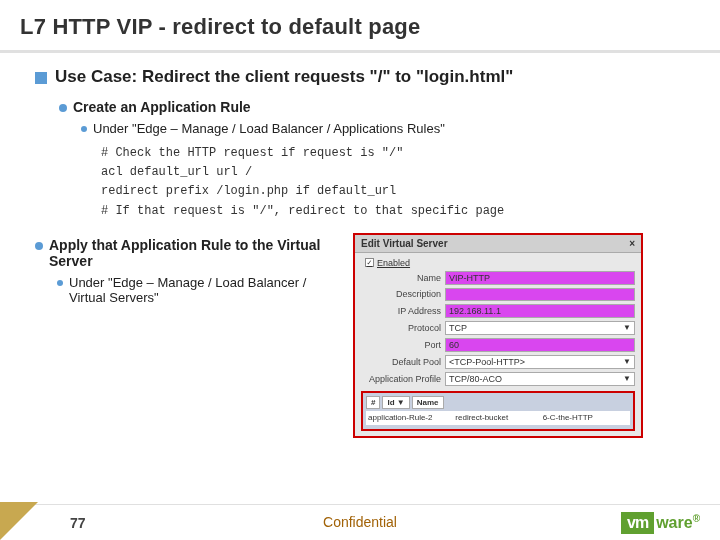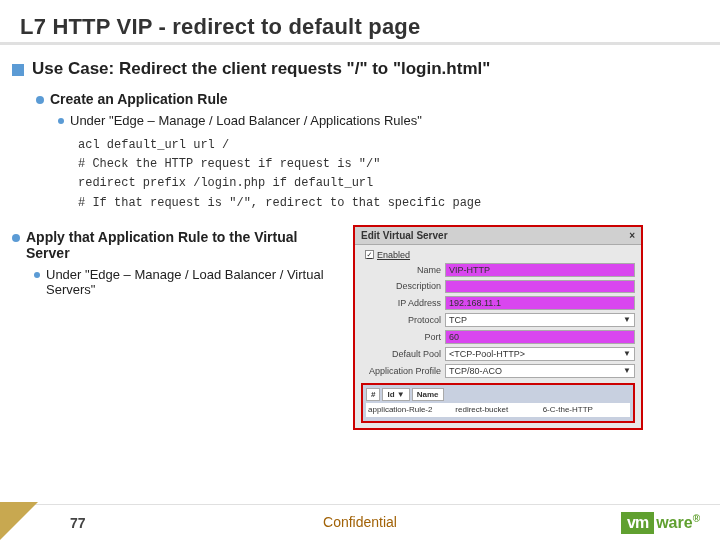--- a/index.html
+++ b/index.html
@@ -17,34 +17,34 @@
       height: 540px;
       display: flex;
       flex-direction: column;
       position: relative;
     }
 
     
     .slide-header {
       background: #fff;
       border-bottom: 3px solid #e0e0e0;
-      padding: 14px 20px 2px 20px;
+      padding: 14px 20px 10px 20px;
     }
 
     .slide-title {
       font-size: 22px;
       font-weight: bold;
       color: #333;
       letter-spacing: 0.2px;
     }
 
     
     .slide-content {
       flex: 1;
-      padding: 10px 20px 10px 12px;
+      padding: 10px 20px 10px 35px;
       display: flex;
       flex-direction: column;
       gap: 4px;
     }
 
     
     .use-case-line {
       display: flex;
       align-items: center;
       gap: 8px;
@@ -355,22 +355,22 @@
       <div class="bullet-dot"></div>
       <span class="bullet-level1-text">Create an Application Rule</span>
     </div>
 
     <div class="bullet-level2">
       <div class="bullet-dot-small"></div>
       <span class="bullet-level2-text">Under "Edge – Manage /  Load Balancer / Applications Rules"</span>
     </div>
 
     <div class="code-block">
+      <span class="code-line"># Check the HTTP request if request is "/"</span>
       <span class="code-line">acl default_url url /</span>
-      <span class="code-line"># Check the HTTP request if request is "/"</span>
       <span class="code-line">redirect prefix /login.php if default_url</span>
       <span class="code-line"># If that request is "/", redirect to that specific page</span>
     </div>
 
     <div class="two-col-section">
 
       <div class="left-col">
 
         <div class="bullet-level1" style="margin-left:0;">
           <div class="bullet-dot"></div>

